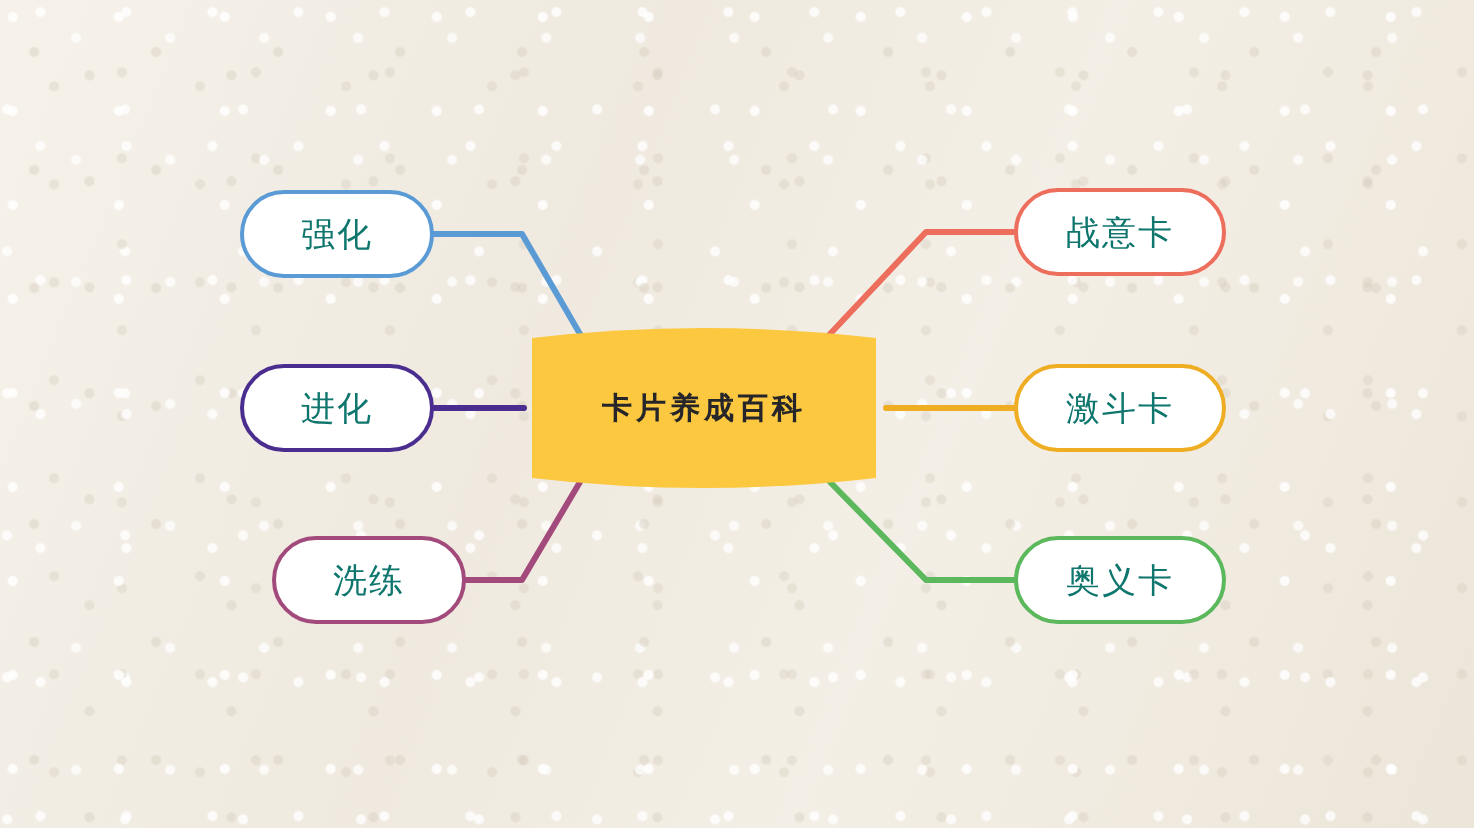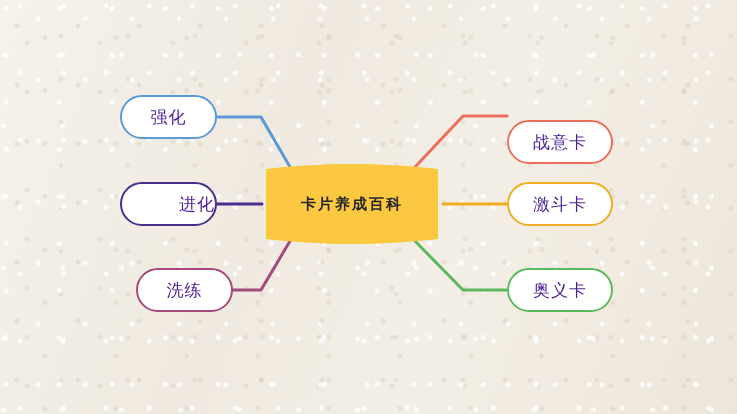--- a/index.html
+++ b/index.html
@@ -45,30 +45,30 @@
   .node {
     position: absolute;
     box-sizing: border-box;
     display: flex;
     align-items: center;
     justify-content: center;
     background: #ffffff;
     border-style: solid;
     border-width: 2px;
     border-radius: 999px;
-    color: #4c1d95;
+    color: #0f766e;
     font-size: 17px;
     letter-spacing: 1px;
     white-space: nowrap;
   }
 
   .node-blue   { border-color: #5b9bd5; }
-  .node-violet { border-color: #4b2d8f; justify-content: flex-end; }
+  .node-violet { border-color: #4b2d8f; }
   .node-plum   { border-color: #a34a7d; }
-  .node-coral  { border-color: #ed6e5c; margin-top: 26px; }
+  .node-coral  { border-color: #ed6e5c; }
   .node-amber  { border-color: #eead22; }
   .node-green  { border-color: #5cb85c; }
 
   #root-node {
     position: absolute;
     left: 256px;
     top: 159px;
     width: 192px;
     height: 90px;
     display: flex;

